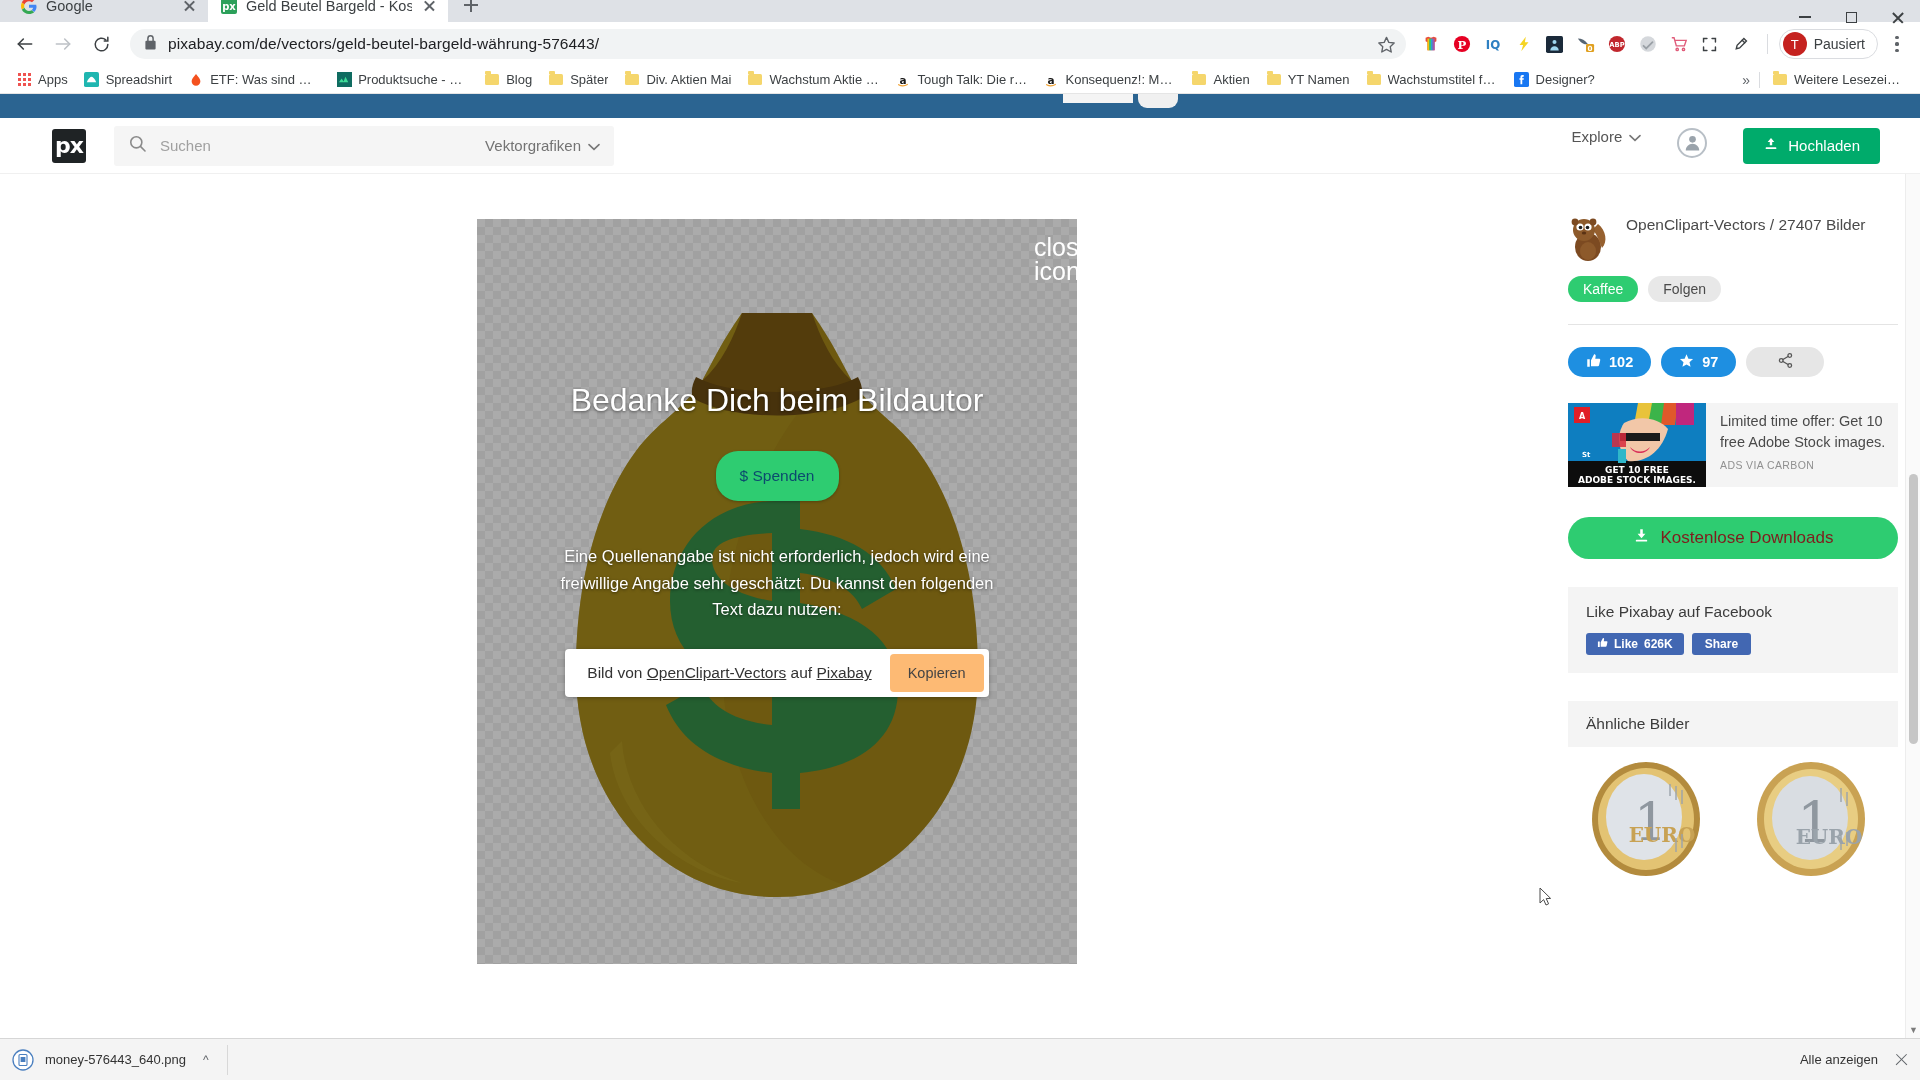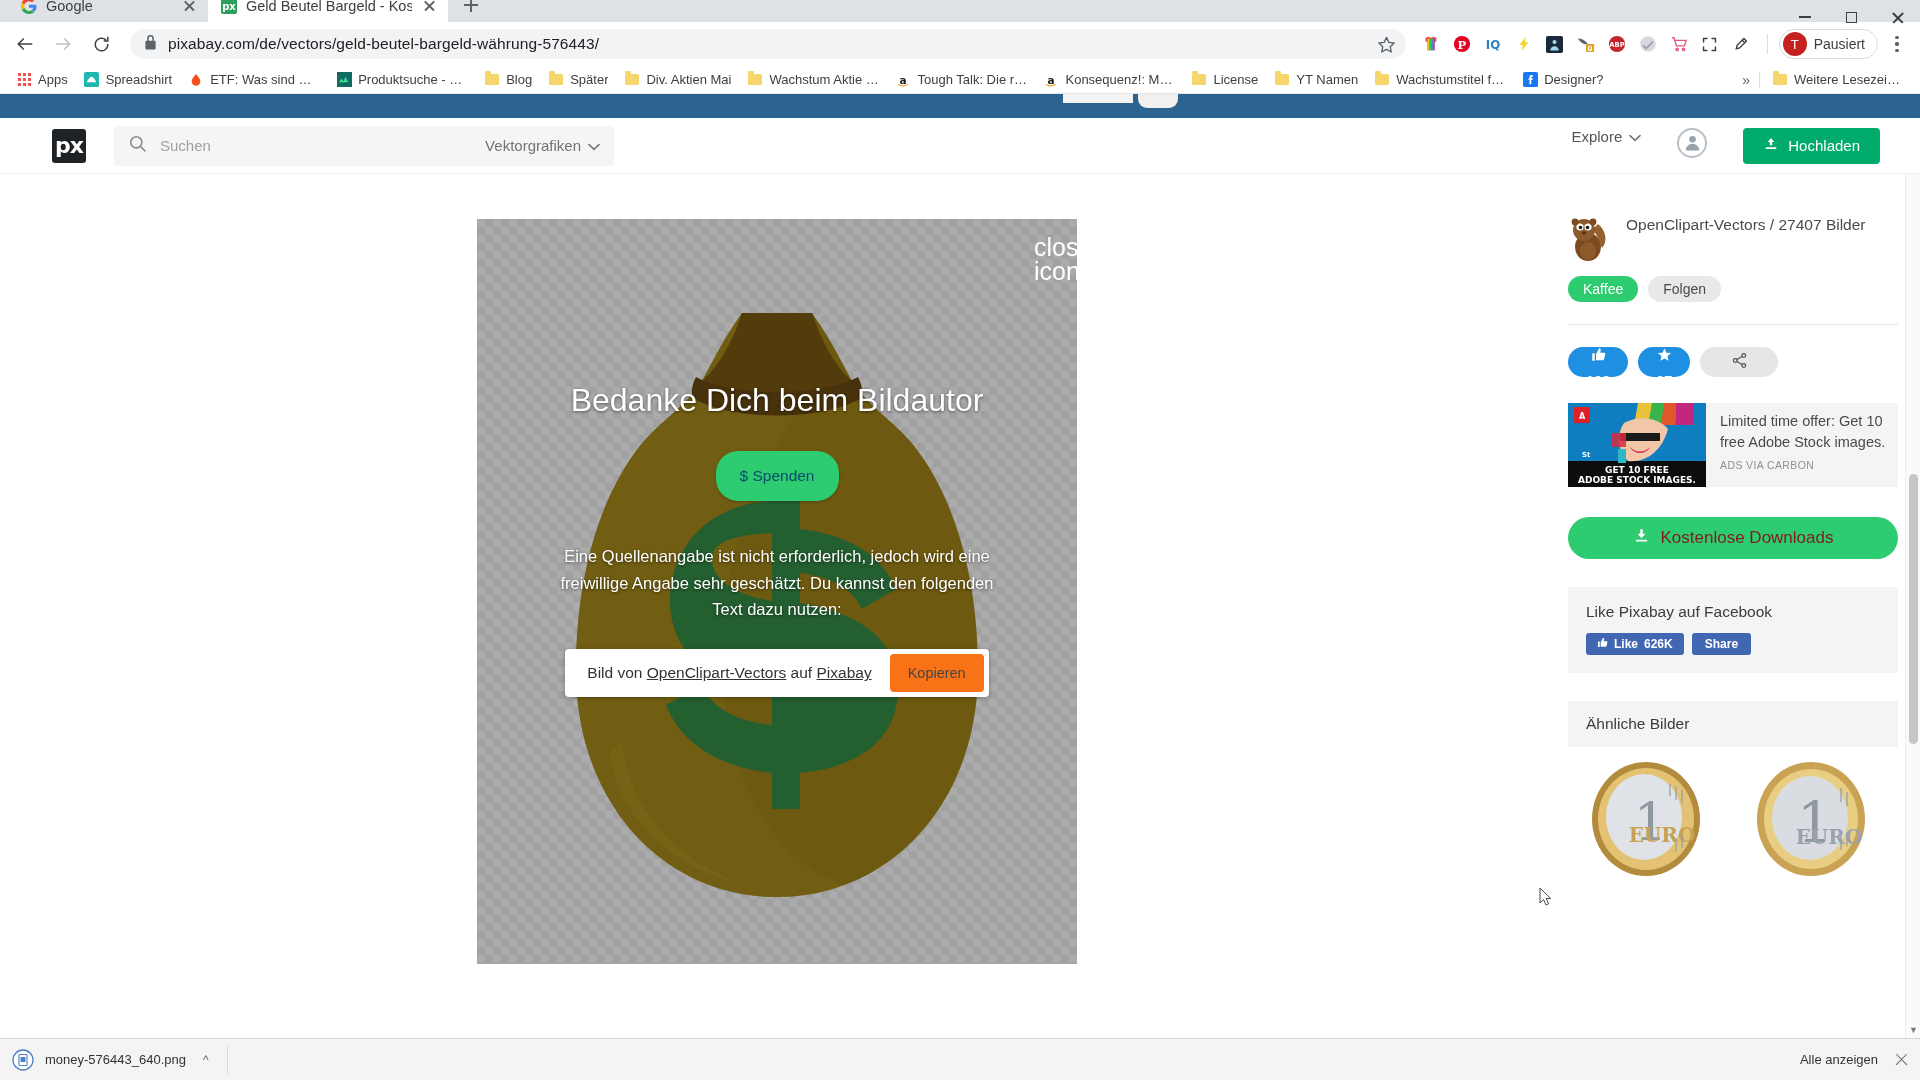--- a/index.html
+++ b/index.html
@@ -180,39 +180,39 @@
     text-shadow: 0 1px 3px rgba(0,0,0,.55);
   }
   .attr-box {
     margin-top:26px; background:#fff; border-radius:4px; height:48px;
     display:flex; align-items:center; padding: 0 5px 0 22px; gap: 18px;
     box-shadow: 0 1px 4px rgba(0,0,0,.3);
   }
   .attr-text { font-size:15.5px; color:#333; white-space:nowrap; }
   .attr-text a { color:#333; text-decoration:underline; }
   .attr-copy {
-    background:#f97316; border-radius:4px; height:38px; display:flex; align-items:center;
+    background:#fdba74; border-radius:4px; height:38px; display:flex; align-items:center;
     padding: 0 18px; font-size:14.5px; color:#444;
   }
 
   
   .sidebar {
     position:absolute; right:22px; top:0; width:330px;
   }
   .side-author { display:flex; align-items:flex-start; gap:14px; padding-top:40px; }
   .author-avatar { width:44px; height:48px; flex:0 0 44px; }
   .author-name { font-size:15.5px; color:#4a4a4a; line-height:1.45; }
   .side-tags { display:flex; gap:10px; margin-top:14px; }
   .tag-coffee { background:#2ecc71; color:#fff; border-radius:14px; padding:5px 15px; font-size:14px; }
   .tag-follow { background:#e8e8e8; color:#4a4a4a; border-radius:14px; padding:5px 15px; font-size:14px; }
   .side-divider { height:1px; background:#e4e4e4; margin:22px 0 0 0; }
   .side-actions { display:flex; gap:10px; margin-top:22px; }
   .act-btn {
     background:#1e8fe1; color:#fff; border-radius:16px; height:30px;
-    display:flex; align-items:center; gap:8px; padding: 0 18px; font-size:14.5px; font-weight:700;flex-direction:column;
+    display:flex; align-items:center; gap:8px; padding: 0 18px; font-size:14.5px; font-weight:700;
   }
   .act-share {
     background:#e6e6e6; border-radius:16px; height:30px; width:78px;
     display:flex; align-items:center; justify-content:center;
   }
   .side-ad {
     margin-top:26px; background:#f4f4f4; display:flex; gap:14px; padding:0; height:84px; overflow:hidden;
   }
   .ad-thumb { width:138px; height:84px; flex:0 0 138px; position:relative; overflow:hidden; }
   .ad-body { padding: 8px 10px 0 0; }
@@ -512,21 +512,21 @@
             <text x="8" y="12" font-size="12" font-family="DejaVu Sans" font-weight="700" fill="#1a1a1a" text-anchor="middle">a</text>
             <path d="M3 13.3c3 1.7 7 1.6 10-.2" stroke="#f0a030" stroke-width="1.3" fill="none" stroke-linecap="round"></path>
           </svg>
       </span>
       <span class="bm-label">Konsequenz!: Mana...</span>
     </div>
     <div class="bm">
       <span class="bm-ico">
           <span class="folder-ico"></span>
         </span>
-      <span class="bm-label">License</span>
+      <span class="bm-label">Aktien</span>
     </div>
     <div class="bm">
       <span class="bm-ico">
           <span class="folder-ico"></span>
         </span>
       <span class="bm-label">YT Namen</span>
     </div>
     <div class="bm">
       <span class="bm-ico">
           <span class="folder-ico"></span>

